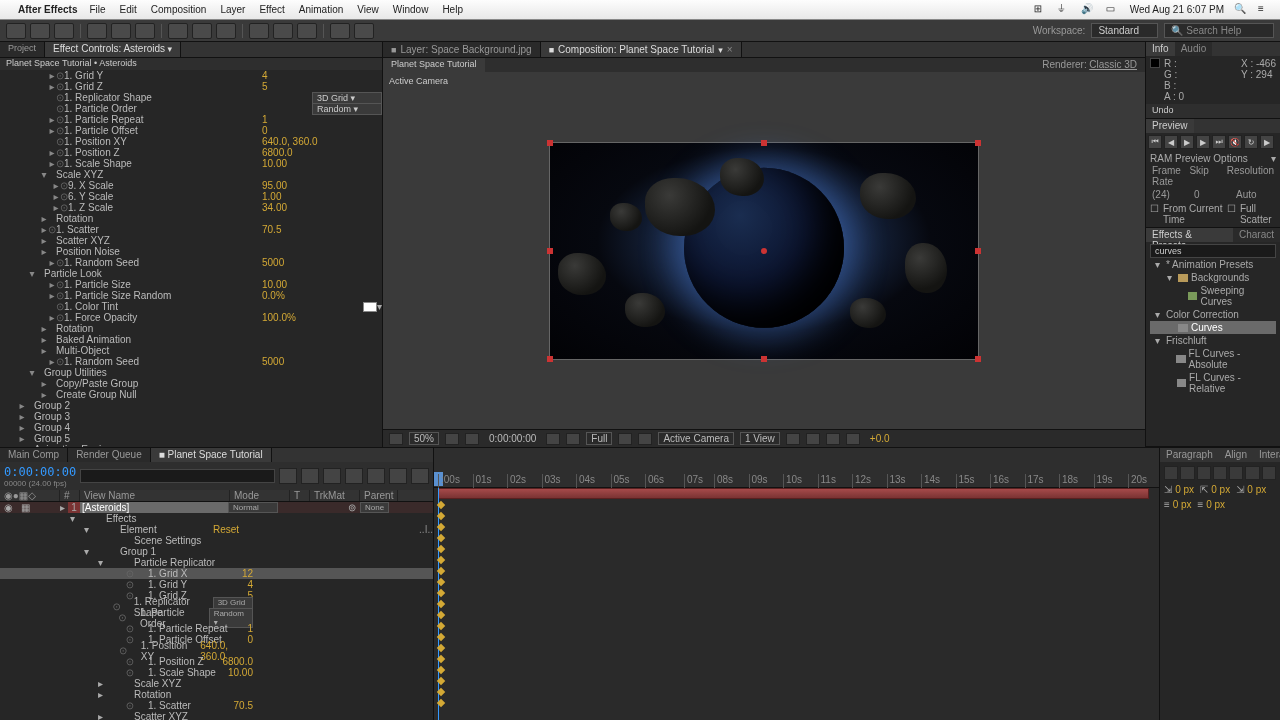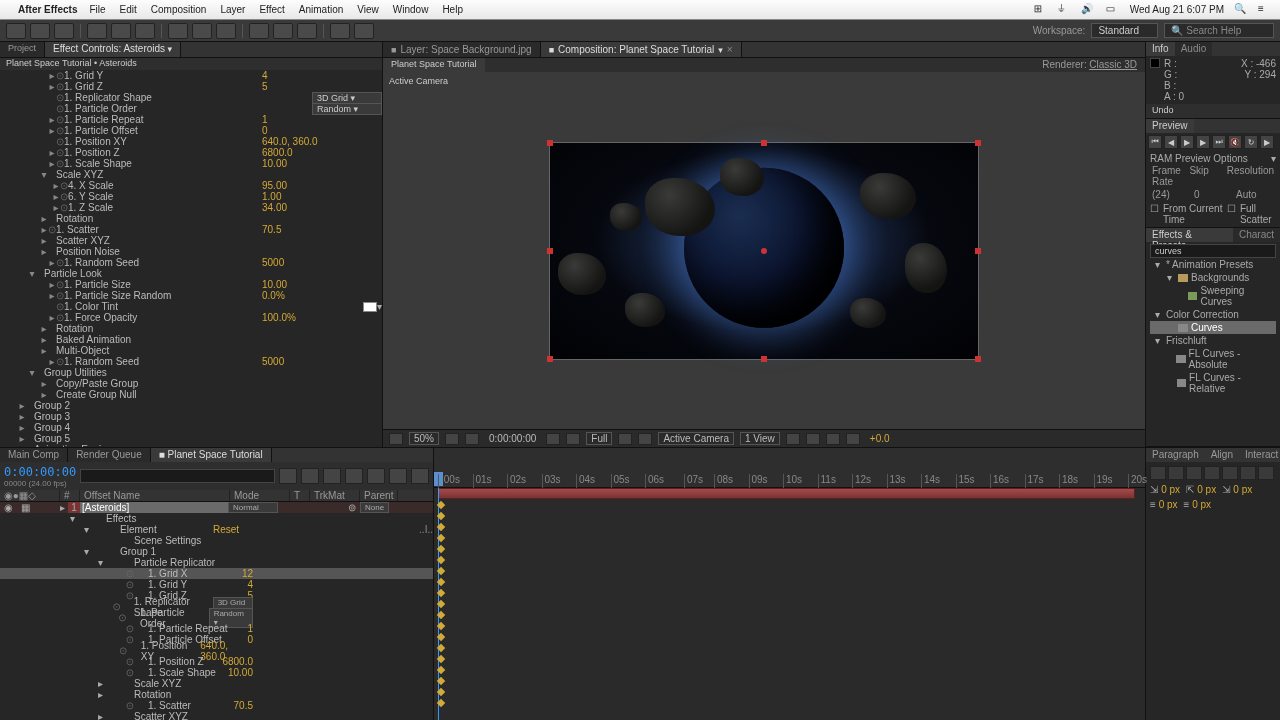--- a/index.html
+++ b/index.html
@@ -85,21 +85,21 @@
 .tl-row .val { color: #d4a935; }
 .tl-row .dd { background: #3a3a3a; border: 1px solid #555; padding: 0 4px; font-size: 8px; }
 .tl-right { flex: 1; display: flex; flex-direction: column; }
 .tl-ruler { height: 40px; background: #2e2e2e; border-bottom: 1px solid #111; position: relative; font-size: 8px; color: #888; }
 .tl-tick { position: absolute; top: 26px; border-left: 1px solid #555; height: 14px; padding-left: 2px; }
 .tl-cti { position: absolute; left: 4px; top: 0; bottom: 0; width: 1px; background: #3399ff; }
 .tl-cti-head { position: absolute; left: 0; top: 24px; width: 9px; height: 14px; background: #5a90d0; }
 .tl-graph { flex: 1; background: #2a2a2a; position: relative; }
 .tl-bar { position: absolute; left: 4px; right: 10px; top: 0; height: 11px; background: linear-gradient(#a64a4a, #7a3333); border: 1px solid #5a2020; }
 .tl-kf { position: absolute; left: 4px; width: 6px; height: 6px; background: #d4a935; transform: rotate(45deg); }
-.rrp { width: 135px; background: #262626; border-left: 1px solid #111; }
+.rrp { width: 121px; background: #262626; border-left: 1px solid #111; }
 .rrp-tabs { height: 14px; background: #333; display: flex; font-size: 9px; }
 .rrp-tab { padding: 1px 6px; color: #999; }
 .rrp-body { padding: 4px; font-size: 9px; }
 .rrp-align { display: flex; gap: 2px; margin-bottom: 4px; }
 .rrp-align div { width: 16px; height: 14px; background: #3a3a3a; border: 1px solid #222; }
 .rrp-indent { display: flex; gap: 6px; }
 .rrp-indent span { color: #d4a935; text-align: center; }
 </style>
 </head>
 <body>
@@ -228,21 +228,21 @@
         <div class="ec-row">
           <span class="ind" style="width:36px"></span>
           <span class="tw">▾</span>
           <span class="sw"></span>
           <span class="lbl">Scale XYZ</span>
         </div>
         <div class="ec-row">
           <span class="ind" style="width:48px"></span>
           <span class="tw">▸</span>
           <span class="sw">⊙</span>
-          <span class="lbl">4. X Scale</span>
+          <span class="lbl">9. X Scale</span>
           <span class="val">95.00</span>
         </div>
         <div class="ec-row">
           <span class="ind" style="width:48px"></span>
           <span class="tw">▸</span>
           <span class="sw">⊙</span>
           <span class="lbl">6. Y Scale</span>
           <span class="val">1.00</span>
         </div>
         <div class="ec-row">
@@ -449,21 +449,21 @@
         </div>
       <div class="rp-body">
         <div style="display:flex; gap:4px">
           <div class="info-swatch"></div>
           <div style="flex:1">
             <div>R :</div>
             <div>G :</div>
             <div>B :</div>
             <div>A : 0</div>
           </div>
-          <div style="text-align:right">
+          <div style="text-align:left">
             <div>X : -466</div>
             <div>Y : 294</div>
           </div>
         </div>
       </div>
       <div class="undo">Undo</div>
     </div>
     <div class="rp-sec">
       <div class="rp-tabs">
           <div class="rp-tab">Preview</div>
@@ -577,21 +577,21 @@
       <div class="ico"></div>
       <div class="ico"></div>
       <div class="ico"></div>
       <div class="ico"></div>
       <div class="ico"></div>
       <div class="ico"></div>
     </div>
     <div class="tl-cols">
       <div class="tl-col" style="width:60px">◉●▦◇</div>
       <div class="tl-col" style="width:20px">#</div>
-      <div class="tl-col" style="width:150px">Offset Name</div>
+      <div class="tl-col" style="width:150px">View Name</div>
       <div class="tl-col" style="width:60px">Mode</div>
       <div class="tl-col" style="width:20px">T</div>
       <div class="tl-col" style="width:50px">TrkMat</div>
       <div class="tl-col">Parent</div>
     </div>
     <div class="tl-rows" id="tl-rows">
       <div class="tl-row layer">
         <span style="width:60px; padding-left:4px">◉ &nbsp; ▦</span>
         <span style="width:8px">▸</span>
         <span style="width:12px; background:#7a3333; text-align:center">1</span>

